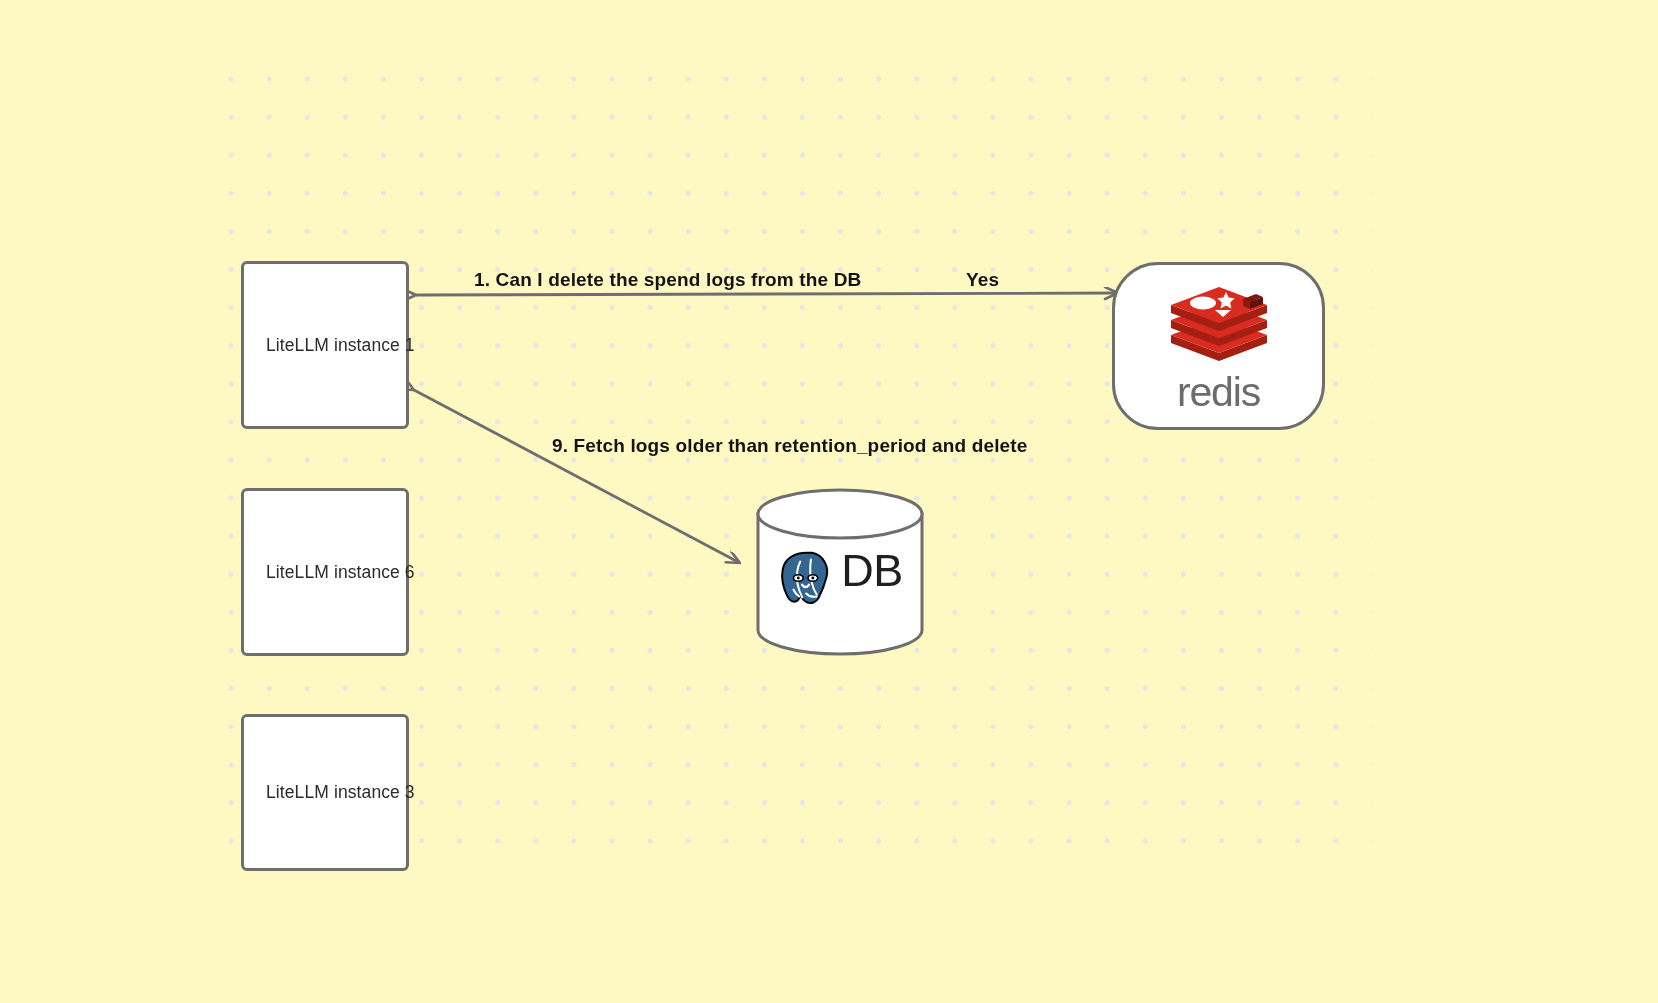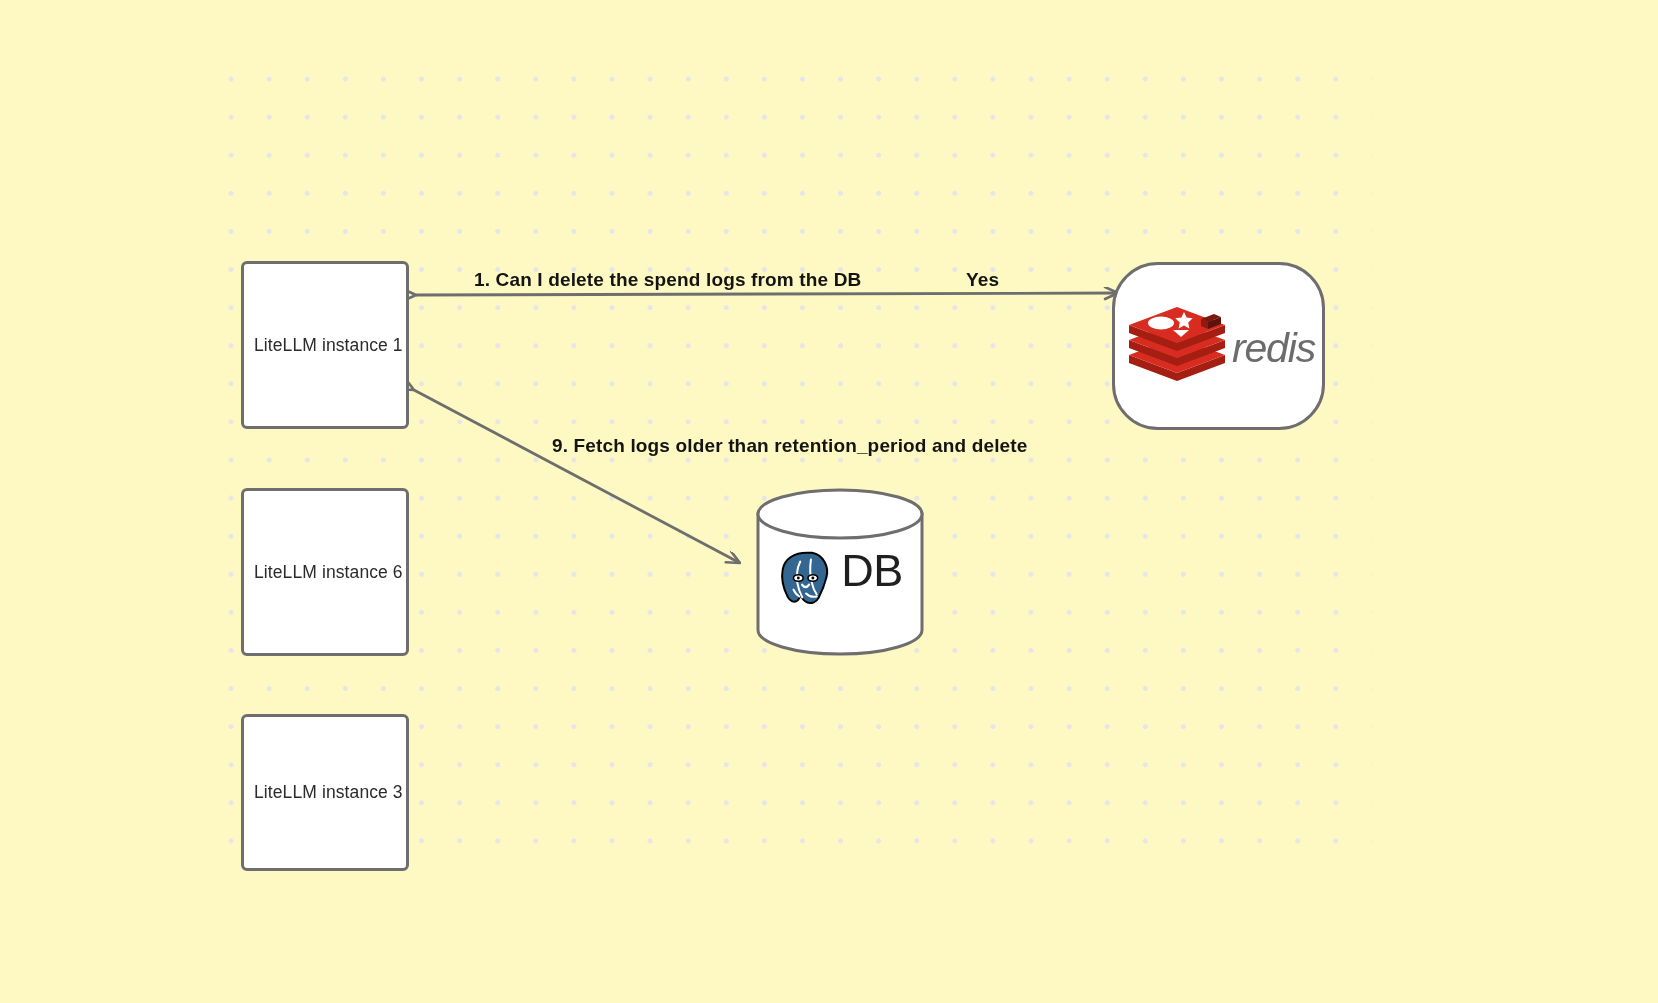--- a/index.html
+++ b/index.html
@@ -35,21 +35,21 @@
     border-radius: 6px;
     box-sizing: border-box;
     display: flex;
     align-items: center;
     justify-content: flex-start;
   }
   .node-box .node-label {
     font-size: 17.5px;
     color: #2b2b2b;
     letter-spacing: 0.1px;
-    padding-left: 10px;
+    padding-left: 22px;
     white-space: nowrap;
   }
   #litellm-1 { left: 241px; top: 261px; width: 168px; height: 168px; }
   #litellm-2 { left: 241px; top: 488px; width: 168px; height: 168px; }
   #litellm-3 { left: 241px; top: 714px; width: 168px; height: 157px; }
 
   .redis-node {
     position: absolute;
     left: 1112px;
     top: 262px;
@@ -59,24 +59,23 @@
     border: 3px solid #6e6e6e;
     border-radius: 46px;
     box-sizing: border-box;
     display: flex;
     flex-direction: column;
     align-items: center;
     justify-content: center;
   }
   .redis-logo-wrap {
     display: flex;
-    flex-direction: row;
+    flex-direction: column;
     align-items: center;
     margin-top: 2px;
-    font-style: italic;
   }
   .redis-wordmark {
     font-size: 41px;
     font-weight: 400;
     color: #6c6c6c;
     letter-spacing: -1.2px;
     line-height: 0.95;
     margin-top: 2px;
     font-family: "Liberation Sans", sans-serif;
   }

